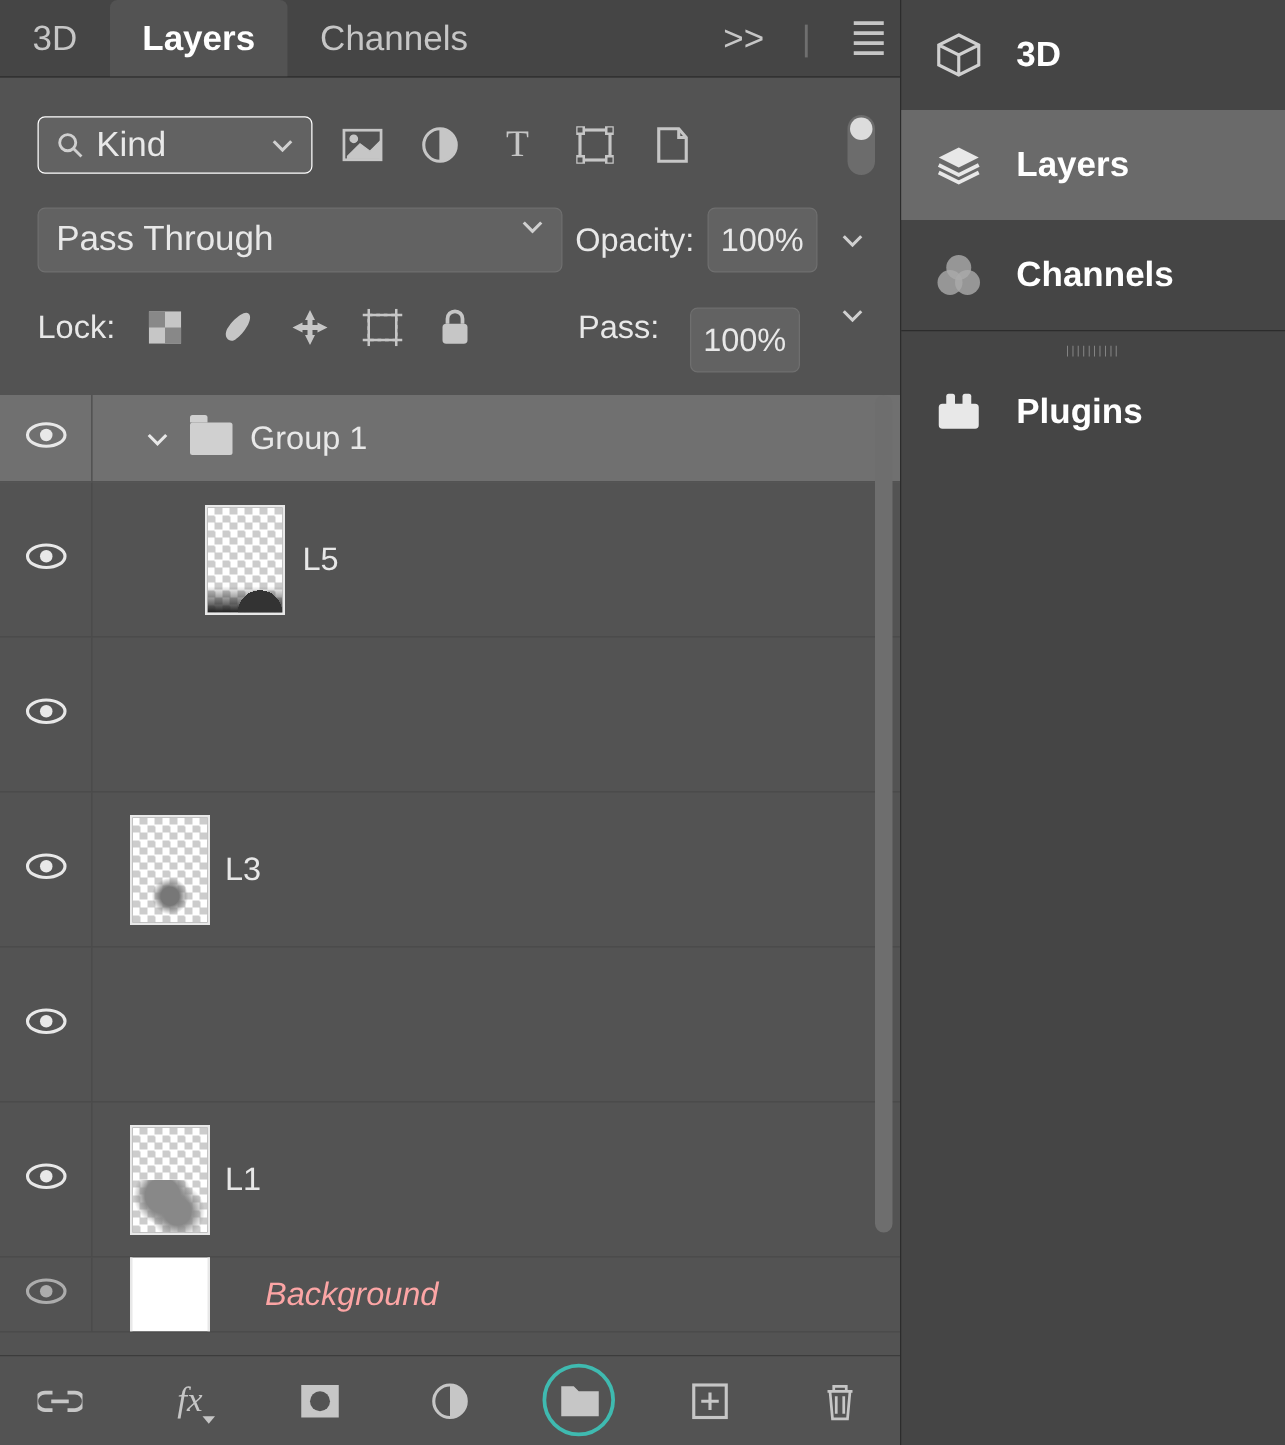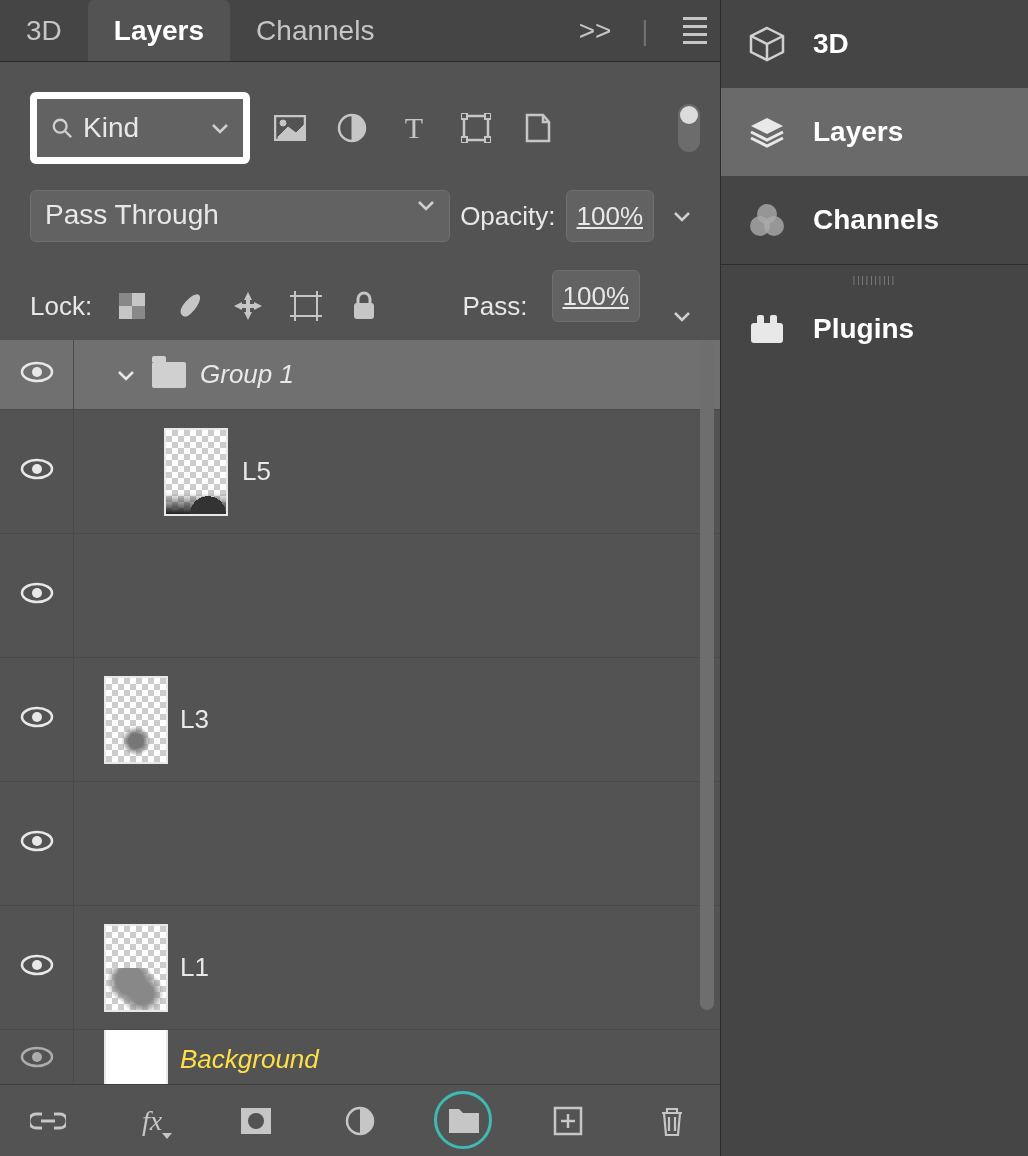--- a/index.html
+++ b/index.html
@@ -60,27 +60,27 @@
   
   .filter-row {
     display: flex;
     align-items: center;
     padding: 30px 20px 14px 30px;
     gap: 22px;
   }
   .kind-select {
     display: flex;
     align-items: center;
-    border: 7px solid #ffffff;
+    border: 1px solid #ffffff;
     background: var(--bg-light);
     border-radius: 6px;
     padding: 6px 14px;
     gap: 10px;
     cursor: pointer;
-    height:72px;
+    height:46px;
     width: 220px;
     font-size: 28px;
     color: var(--text);
   }
   .filter-icons { display:flex; align-items:center; gap:26px; }
   .filt-icon { width:36px; height:36px; display:flex; align-items:center; justify-content:center; cursor:pointer;}
   .filt-icon svg { stroke: var(--text-muted); fill: var(--text-muted);}
   .toggle-pill {
     width: 22px;
     height: 48px;
@@ -123,28 +123,27 @@
   }
   .pct-box {
     border: 1px solid #6f6f6f;
     background: var(--bg-light);
     border-radius: 6px;
     padding: 8px 10px;
     font-size: 26px;
     height:52px;
     display:flex; align-items:center;
     cursor:text;
-    text-decoration:underline;
   }
   .chev-btn { width:36px; display:flex; justify-content:center; cursor:pointer;}
 
   
   .lock-row {
     display: flex;
-    align-items: flex-end;
+    align-items: flex-start;
     padding: 18px 20px 18px 30px;
     gap: 24px;
     font-size: 26px;
     color: var(--text);
   }
   .lock-row .lock-icons { display:flex; gap:26px; align-items:center;}
   .lock-row .spacer { flex:1;}
   .li-icon { width:32px; height:32px; display:flex; align-items:center; justify-content:center; cursor:pointer;}
 
   
@@ -154,21 +153,21 @@
     align-items:center;
     height: 72px;
     border-bottom: 1px solid #4a4a4a;
     font-size: 26px;
     cursor:pointer;
   }
   .layer-row.group { height:70px; }
   .layer-row.selected { background: var(--bg-active);}
   .eye-cell { width: 74px; display:flex; justify-content:center; align-items:center; border-right:1px solid #4a4a4a; height:100%;}
   .layer-body { display:flex; align-items:center; gap:14px; padding-left:8px; flex:1;}
-  .indent-1 { padding-left: 40px; font-style: italic;}
+  .indent-1 { padding-left: 40px;}
   .indent-sub { padding-left: 90px;}
   .indent-root { padding-left: 30px; gap: 12px;}
   .chev-down { width:24px; display:flex; align-items:center; justify-content:center;}
   .folder-icon { width:34px; height:26px; background:#d0d0d0; position:relative; border-radius:2px;}
   .folder-icon::before { content:''; position:absolute; top:-6px; left:0; width:14px; height:6px; background:#d0d0d0; border-radius:2px 2px 0 0;}
   .thumb {
     width:64px; height:88px;
     border:2px solid #e8e8e8;
     background:
       repeating-conic-gradient(#ccc 0% 25%, #fff 0% 50%) 0 0 / 12px 12px;
@@ -454,21 +453,21 @@
 
     <div class="layer-row child" style="height:60px; overflow:hidden;">
       <div class="eye-cell">
           <span class="eye-icon" style="opacity:.6;"><svg viewBox="0 0 34 22">
               <ellipse cx="17" cy="11" rx="15" ry="9" fill="none" stroke="#e8e8e8" stroke-width="2.5"></ellipse>
               <circle cx="17" cy="11" r="5" fill="#e8e8e8"></circle>
             </svg></span>
         </div>
       <div class="layer-body indent-root">
         <div class="thumb thumb-white"></div>
-        <span style="font-style:italic; color:#fde047;">Background</span>
+        <span style="font-style:italic; color:#fca5a5;margin-left:32px;">Background</span>
       </div>
     </div>
 
     <div class="scrollbar"></div>
   </div>
 
   <div class="bottom-bar">
     <div class="bb-icon">
         <svg width="36" height="22" viewBox="0 0 36 22">
           <path d="M12 4 H6 A7 7 0 0 0 6 18 H12 M24 4 H30 A7 7 0 0 1 30 18 H24 M11 11 H25" fill="none" stroke="#c6c6c6" stroke-width="3"></path>

